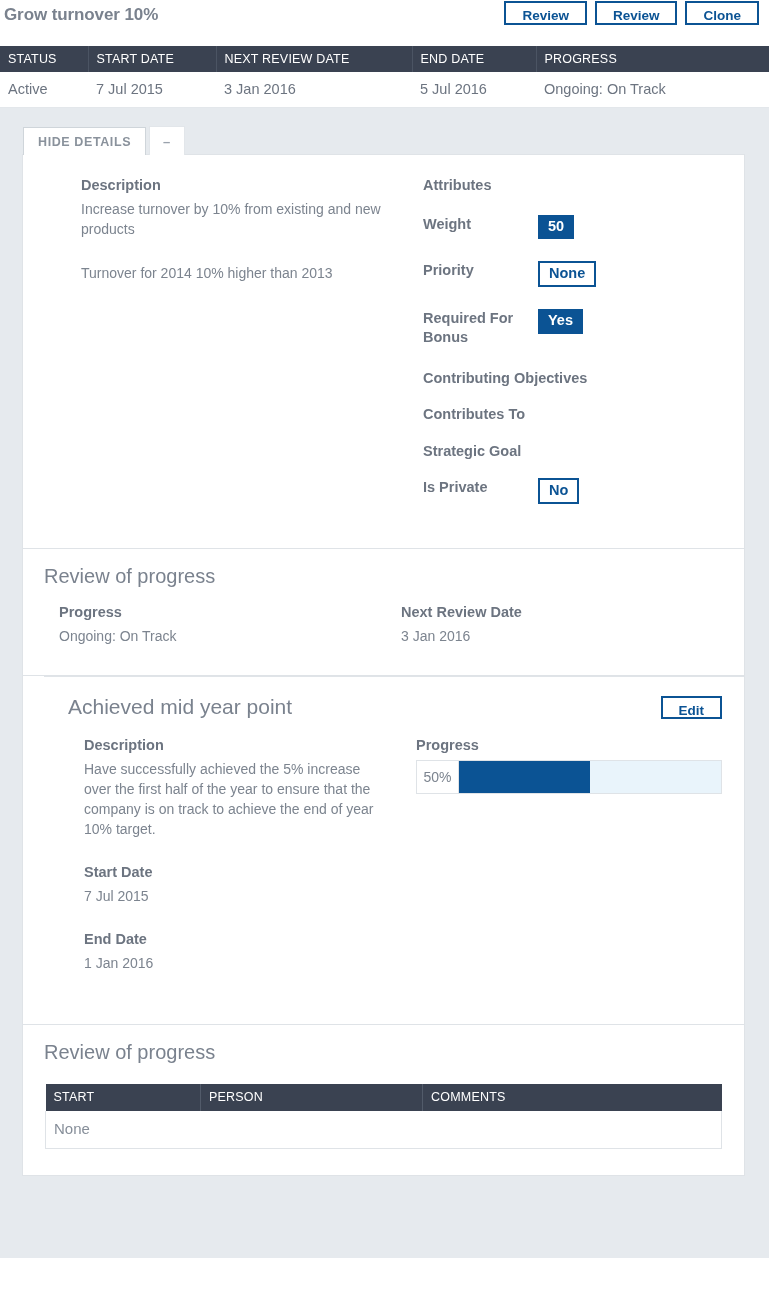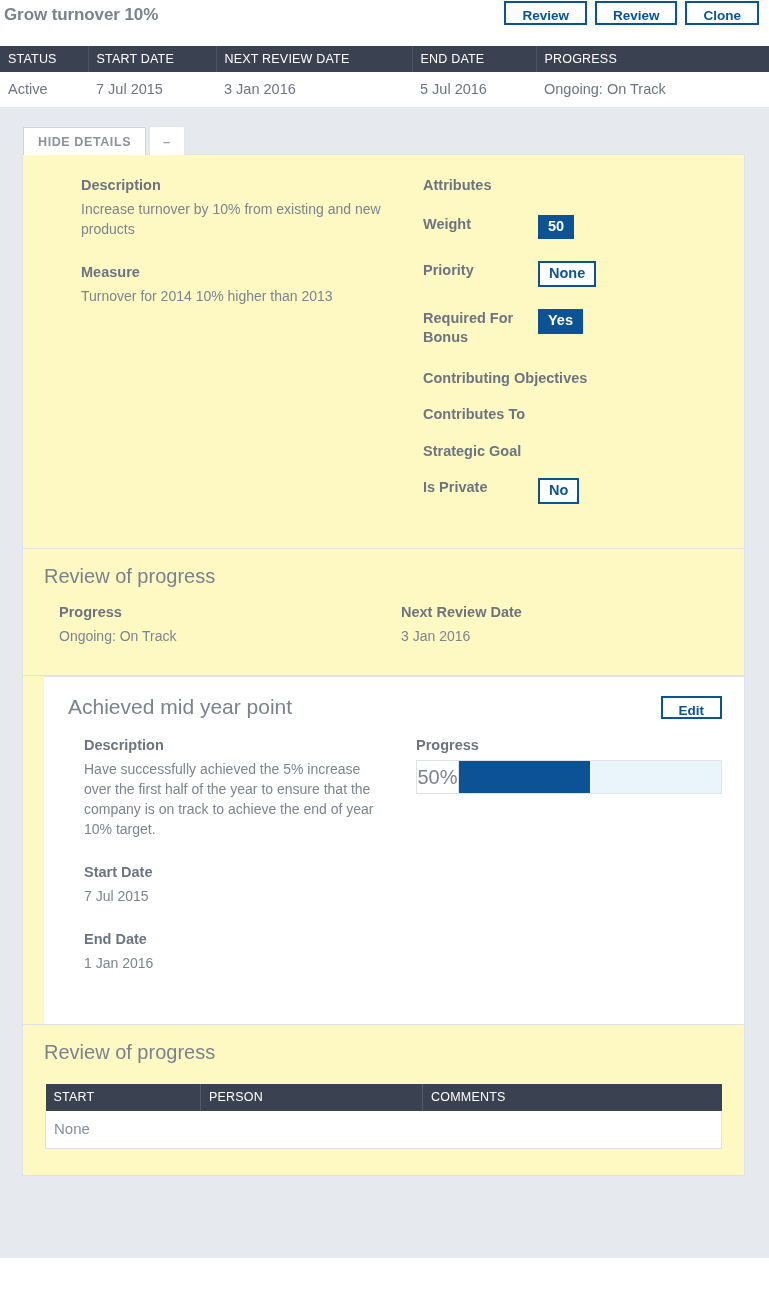--- a/index.html
+++ b/index.html
@@ -89,21 +89,21 @@
   .tab.collapse-tab {
     border-color: #e2e6ea;
     color: #9aa2ac;
     padding: 8px 13px 7px;
     font-size: 13px;
     margin-left: 3px;
   }
 
   
   .card {
-    background: #fef9c3;
+    background: #ffffff;
     border: 1px solid #dfe3e7;
   }
   .card + .card { border-top: none; }
   .section { padding: 22px 22px 22px 22px; }
   .section-head {
     display: flex; align-items: center; justify-content: space-between;
     padding: 16px 20px 16px 21px;
   }
   .section-title {
     font-size: 20px; color: #7a828e; font-weight: normal;
@@ -166,21 +166,21 @@
 
   
   .progress-box {
     display: flex; align-items: stretch;
     border: 1px solid #dfe3e7;
     width: 306px; height: 34px;
     background: #ffffff;
   }
   .progress-pct {
     width: 42px; display: flex; align-items: center; justify-content: center;
-    font-size: 20px; color: #7c848f;
+    font-size: 14px; color: #7c848f;
     border-right: 1px solid #dfe3e7;
   }
   .progress-track {
     flex: 1; background: #e9f4fb; position: relative;
   }
   .progress-fill {
     position: absolute; left: 0; top: 0; bottom: 0;
     background: #0b5394;
   }
 
@@ -249,21 +249,20 @@
       <div class="tab collapse-tab">–</div>
     </div>
 
     <div class="card">
       <div class="section two-col">
 
         <div class="col-left">
           <div class="field-label">Description</div>
           <div class="field-value">Increase turnover by 10% from existing and new products</div>
 
-          <div class="field-label">Measure</div>
           <div class="field-value">Turnover for 2014 10% higher than 2013</div>
         </div>
 
         <div class="col-right">
           <div class="attr-title">Attributes</div>
 
           <div class="attr-row">
             <div class="attr-name">Weight</div>
             <div class="attr-val">
               <span class="badge badge-filled">50</span>

